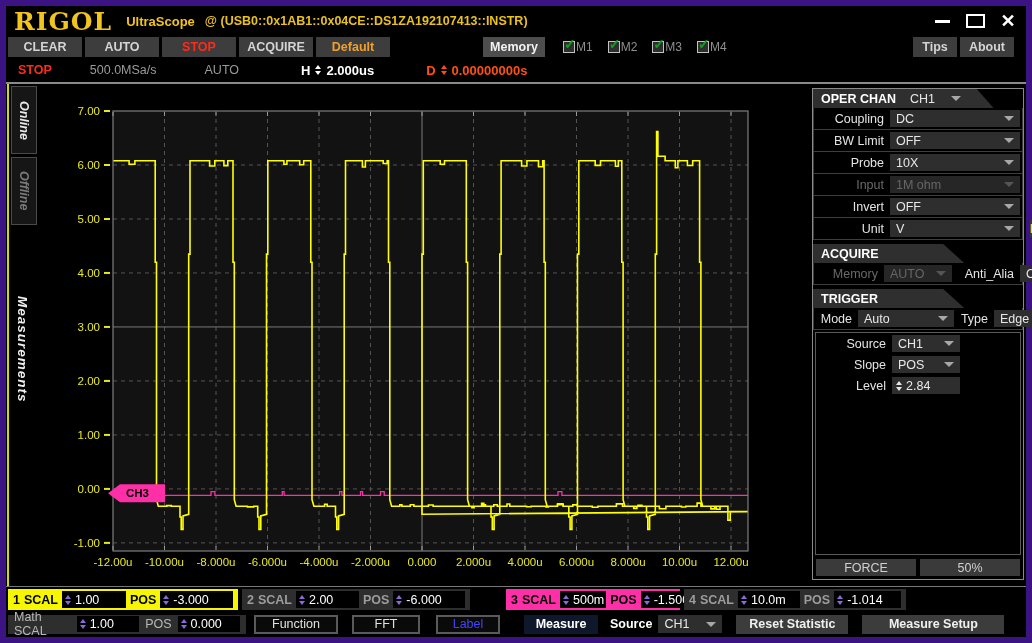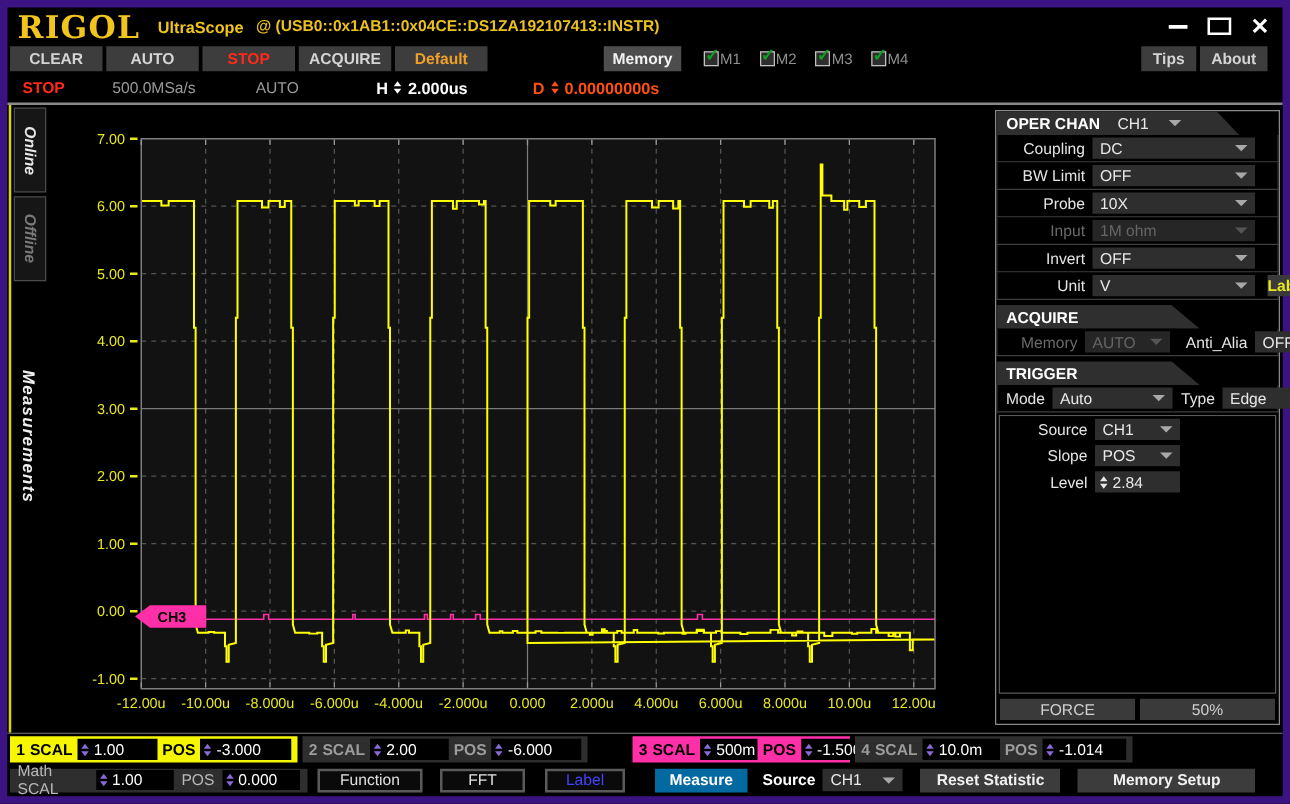--- a/index.html
+++ b/index.html
@@ -50,21 +50,21 @@
   .main{position:relative;height:502px;background:#000}
   .accent{position:absolute;left:1px;top:0;bottom:0;width:2px;background:#d6d600}
   .side{position:absolute;left:5px;top:2px;width:26px}
   .vtab{width:24px;height:66px;background:#161616;border:1px solid #4a4a4a;display:flex;align-items:center;justify-content:center;writing-mode:vertical-rl;font-weight:bold;font-style:italic;font-size:12.5px;cursor:pointer}
   .vtab.on{color:#e8e8e8}
   .vtab.off{color:#7a7a7a;margin-top:3px}
   .meas-label{position:absolute;left:9px;top:212px;writing-mode:vertical-rl;color:#efefef;font-weight:bold;font-style:italic;font-size:13.5px;letter-spacing:1px}
   .plot-wrap{position:absolute;left:24px;top:0;width:726px;height:502px}
 
   
-  .rpanel{position:absolute;right:2px;top:4px;width:228px;height:492px;border:1px solid #8a8a8a;background:#000;display:flex;flex-direction:column;font-size:12.5px;box-sizing:border-box}
+  .rpanel{position:absolute;right:2px;top:4px;width:212px;height:492px;border:1px solid #8a8a8a;background:#000;display:flex;flex-direction:column;font-size:12.5px;box-sizing:border-box}
   .shead{height:19px;background:#2f2f2f;display:flex;align-items:center;padding-left:8px;color:#fff;font-weight:bold;flex:none}
   .cut-long{clip-path:polygon(0 0,78% 0,86% 100%,0 100%)}
   .cut-short{clip-path:polygon(0 0,62% 0,72% 100%,0 100%)}
   .prow{display:flex;align-items:center;height:21px;border:1px solid #3e3e3e;border-top:none;background:#000;flex:none}
   .plabel{width:70px;text-align:right;color:#e4e4e4;margin-right:6px;flex:none}
   .plabel.dis{color:#6a6a6a}
   .dd{display:flex;align-items:center;background:#2e2e2e;height:17px;width:130px;padding:0 6px;color:#e8e8e8;box-sizing:border-box;cursor:pointer;flex:none}
   .dd.dis{color:#666;background:#262626}
   .caret{margin-left:auto;width:0;height:0;border-left:5px solid transparent;border-right:5px solid transparent;border-top:5.5px solid #a8a8a8}
   .dis .caret{border-top-color:#555}
@@ -83,21 +83,21 @@
   .ch-active1{background:#f6f600;color:#000}
   .ch-active3{background:#ff2fa8;color:#000}
   .ch-idle{background:#2e2e2e;color:#9c9c9c}
   .mathbar{height:24px;display:flex;align-items:center;padding-left:2px;background:#000;font-size:12.5px}
   .math-group{height:19px;background:#2e2e2e;display:flex;align-items:center;padding:0 6px;gap:6px;width:238px;box-sizing:border-box}
   .math-group .lbl{color:#b8b8b8;font-weight:normal}
   .math-group .inp{height:16px;background:#000;color:#fff;display:flex;align-items:center;padding:0 2px}
   .obtn{height:19px;border:2px solid #5a5a5a;background:#0a0a0a;color:#e0e0e0;font-weight:normal;display:flex;align-items:center;justify-content:center;box-sizing:border-box;cursor:pointer}
   .blue-col{color:#4343ff}
   .solidbtn{height:19px;background:#3c3c3c;color:#f0f0f0;font-weight:bold;display:flex;align-items:center;justify-content:center;cursor:pointer}
-  .measure-btn{background:#0369a1;color:#fff}
+  .measure-btn{background:#0f172a;color:#fff}
   .source-lbl{color:#fff;font-weight:bold;margin-left:12px}
   .dd.small{width:64px;height:18px;margin-left:6px}
 </style>
 </head>
 <body>
 
 <div class="content">
 
   <div class="titlebar">
     <span class="logo">RIGOL</span>
@@ -488,16 +488,16 @@
     <div class="obtn" style="width:84px;margin-left:8px">Function</div>
     <div class="obtn" style="width:68px;margin-left:14px">FFT</div>
     <div class="obtn blue-col" style="width:64px;margin-left:16px">Label</div>
     <div class="solidbtn measure-btn" style="width:74px;margin-left:24px">Measure</div>
     <span class="source-lbl">Source</span>
     <span class="dd small">
         <span>CH1</span>
         <span class="caret"></span>
       </span>
     <div class="solidbtn" style="width:112px;margin-left:14px">Reset  Statistic</div>
-    <div class="solidbtn" style="width:142px;margin-left:14px">Memory Setup</div>
+    <div class="solidbtn" style="width:142px;margin-left:14px">Measure Setup</div>
   </div>
 
 </div>
 
 </body></html>

